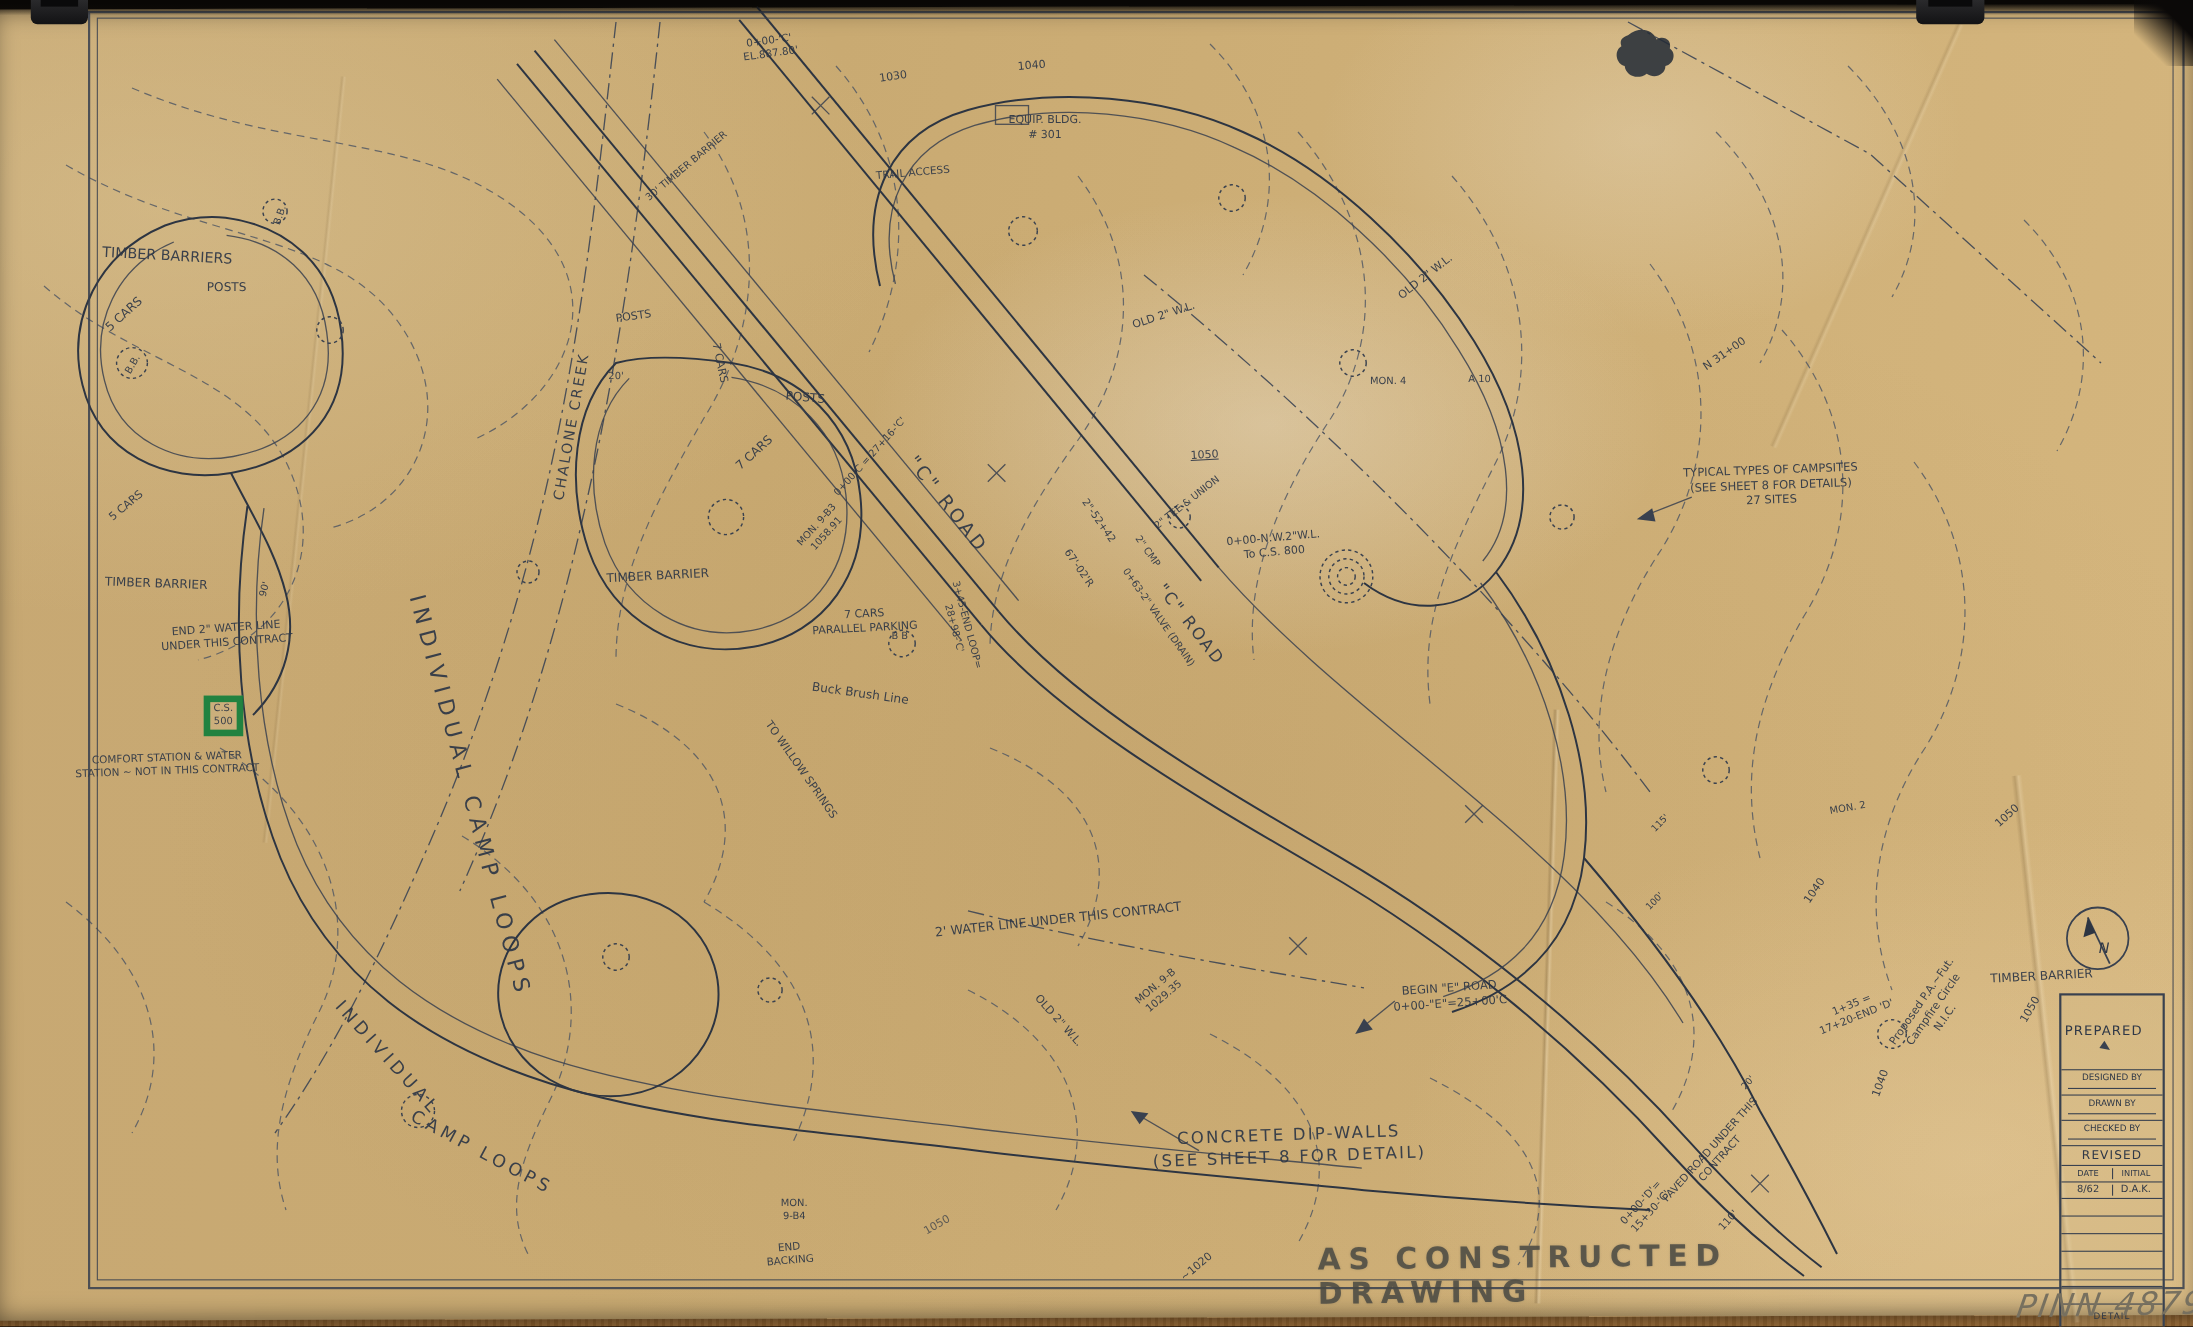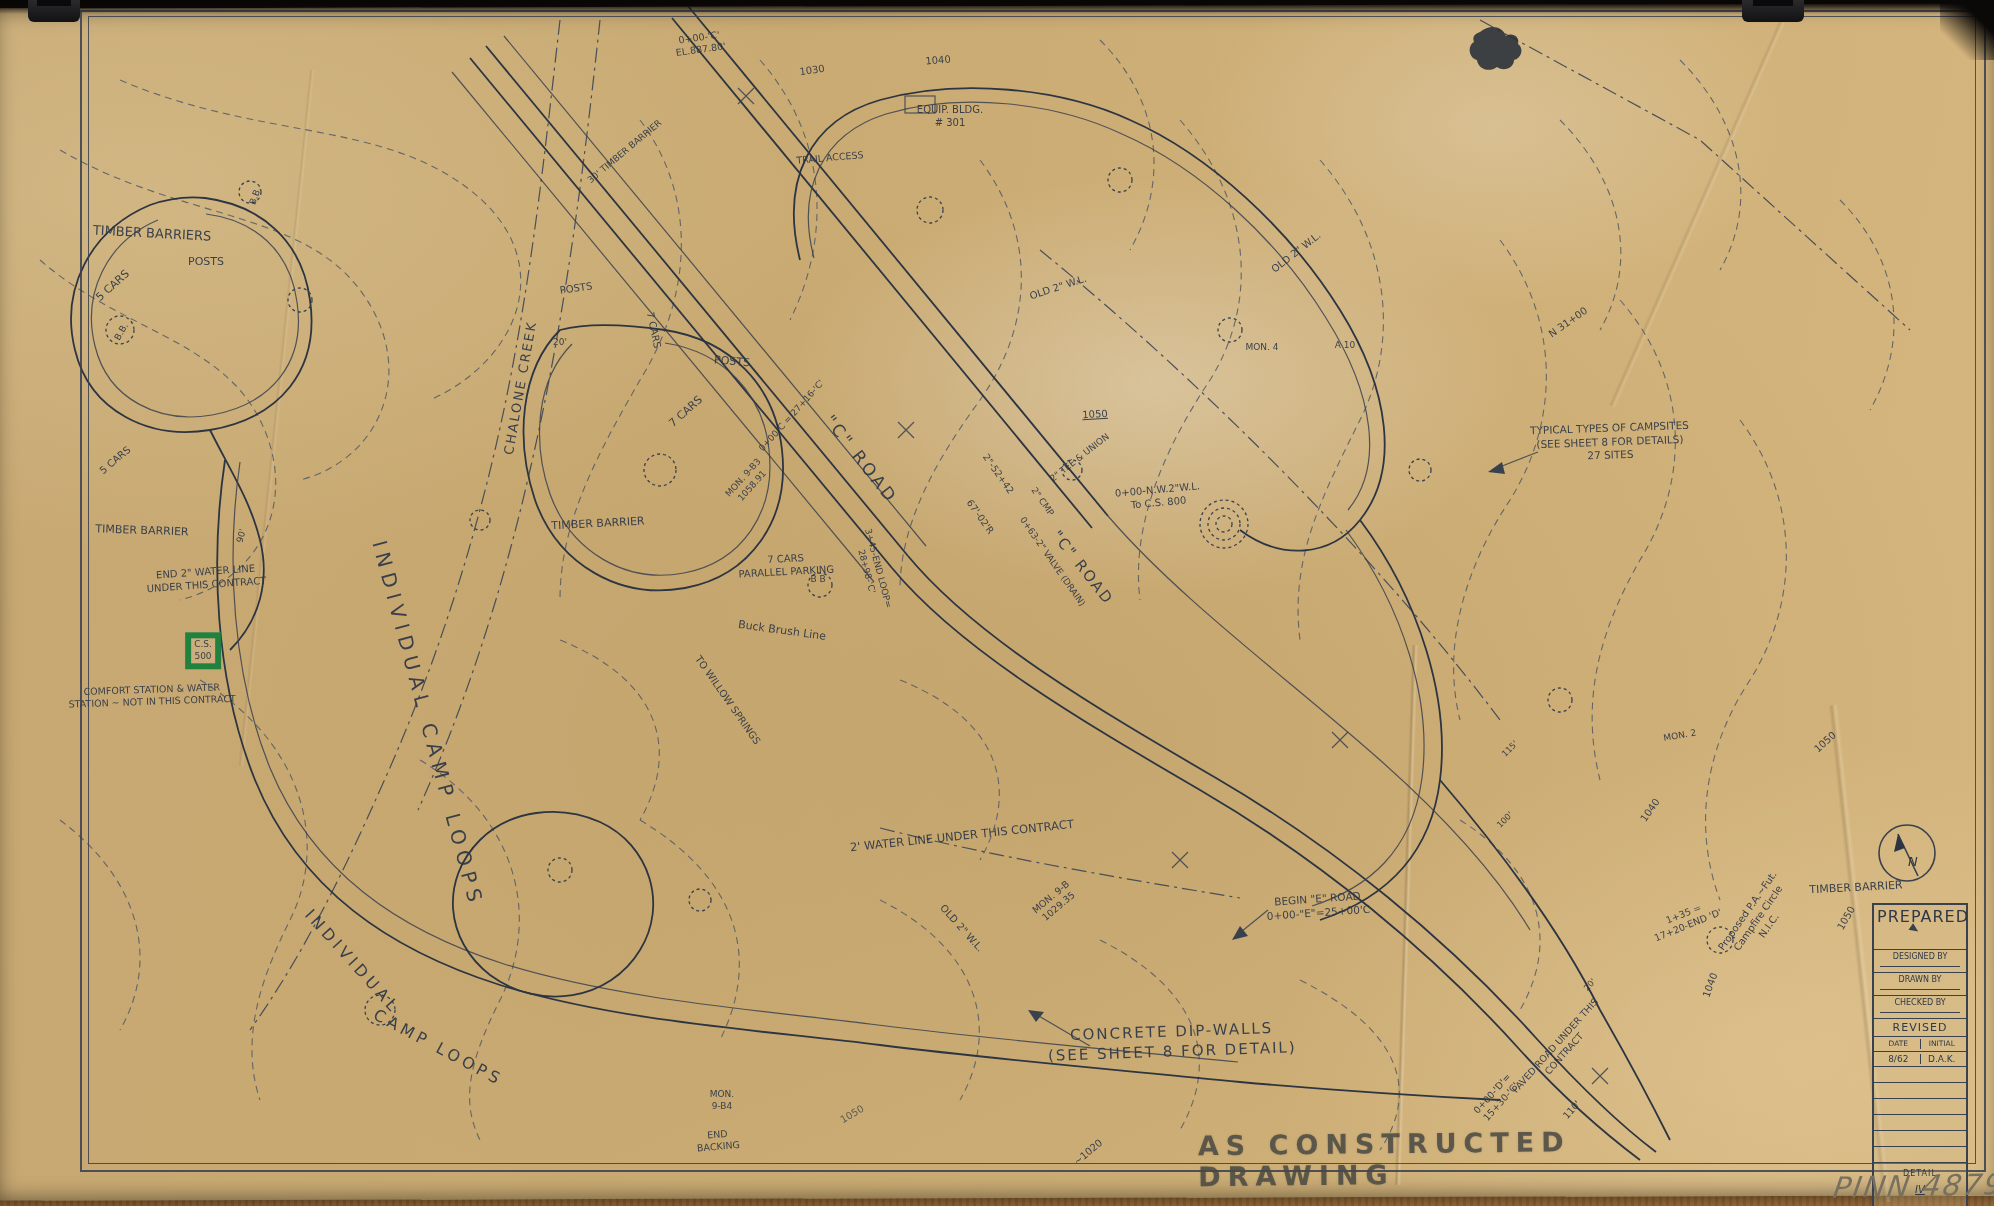--- a/index.html
+++ b/index.html
@@ -49,21 +49,21 @@
     font-size:27px;letter-spacing:7px;transform:rotate(-.6deg);font-weight:bold;
     text-shadow:0 0 2px rgba(72,72,66,.25);}
   
   .pencil{position:absolute;left:1834px;top:1168px;color:#77705f;font-size:29px;
     font-style:italic;letter-spacing:2px;transform:skewX(-10deg) rotate(-1.2deg);white-space:nowrap;}
   
   .tblock{position:absolute;left:1872px;top:903px;width:92px;border:2px solid #39414f;
     color:#2f3847;font-size:9px;background:rgba(209,182,132,.25);}
   .tb-row{border-bottom:1px solid #39414f;padding:2px 3px;position:relative;min-height:10px;}
   .tb-row:last-child{border-bottom:none;}
-  .tb-prepared{height:40px;font-size:16px;letter-spacing:1px;}
+  .tb-prepared{height:40px;font-size:12px;letter-spacing:1px;margin-top:23px;}
   .tb-arrow{position:absolute;left:36px;top:20px;width:0;height:0;border-left:9px solid #39414f;
     border-top:4px solid transparent;border-bottom:4px solid transparent;transform:rotate(35deg);}
   .tb-line{height:18px;font-size:8px;text-align:center;}
   .tb-line span{border-bottom:1px solid #39414f;display:inline-block;min-width:80px;padding-bottom:5px;}
   .tb-revised{text-align:center;font-size:11px;letter-spacing:1px;}
   .tb-cols{display:flex;}
   .tb-cols span{flex:1;text-align:center;}
   .tb-cols .col-l{border-right:1px solid #39414f;}
   .tb-small{font-size:7.5px;}
   .tb-empty{height:11px;}

